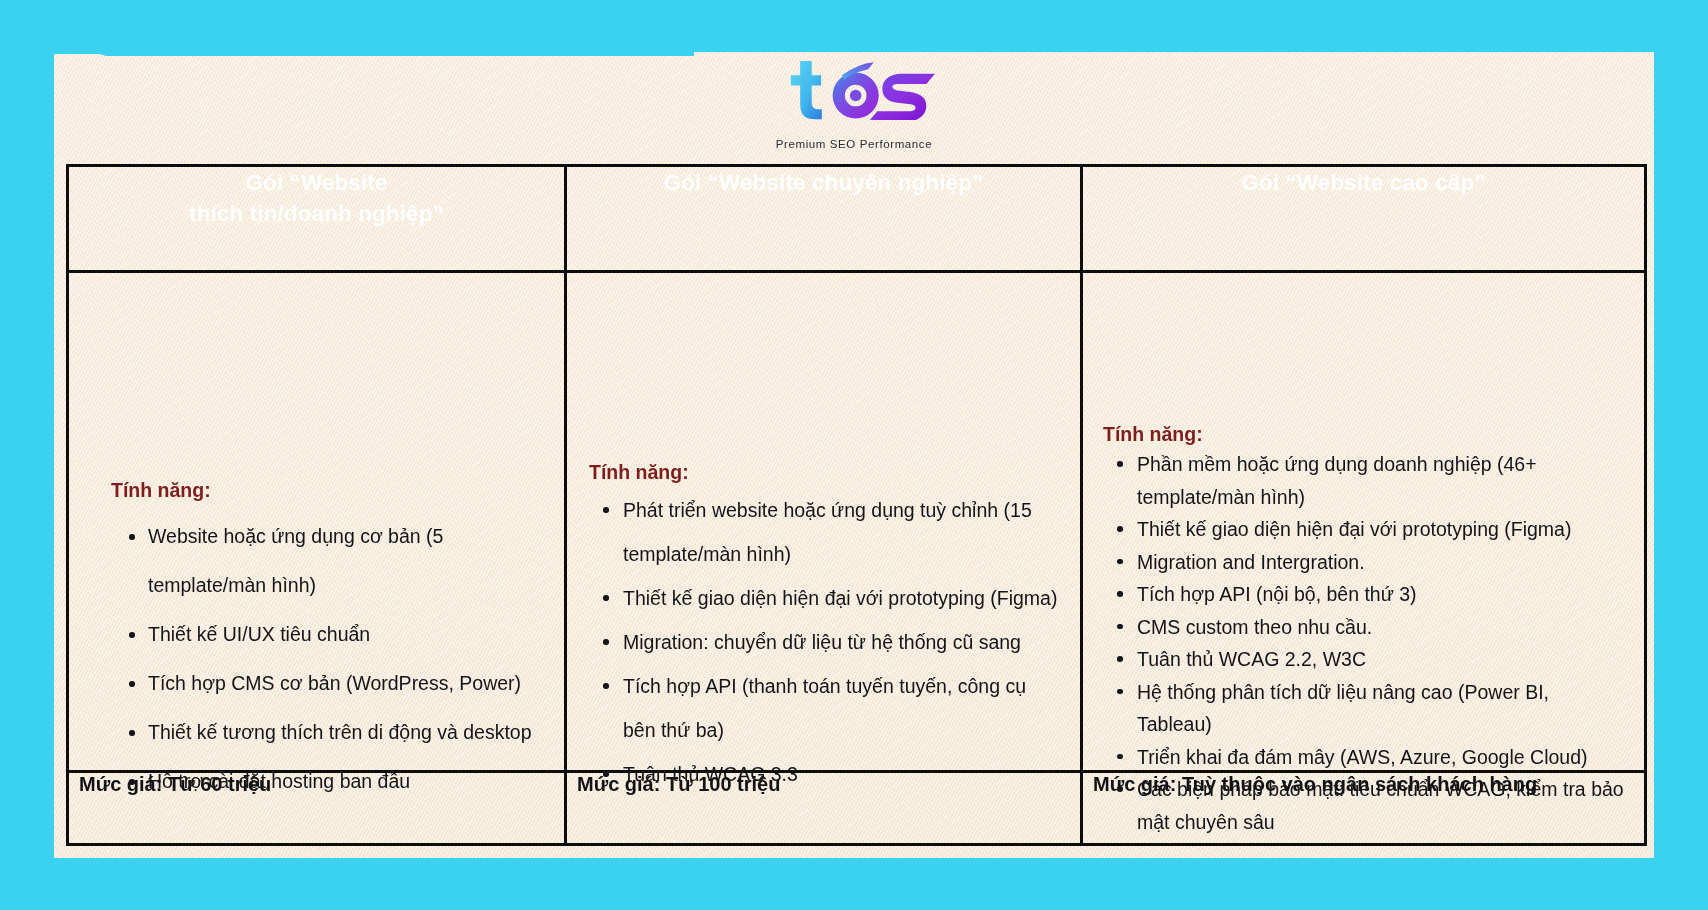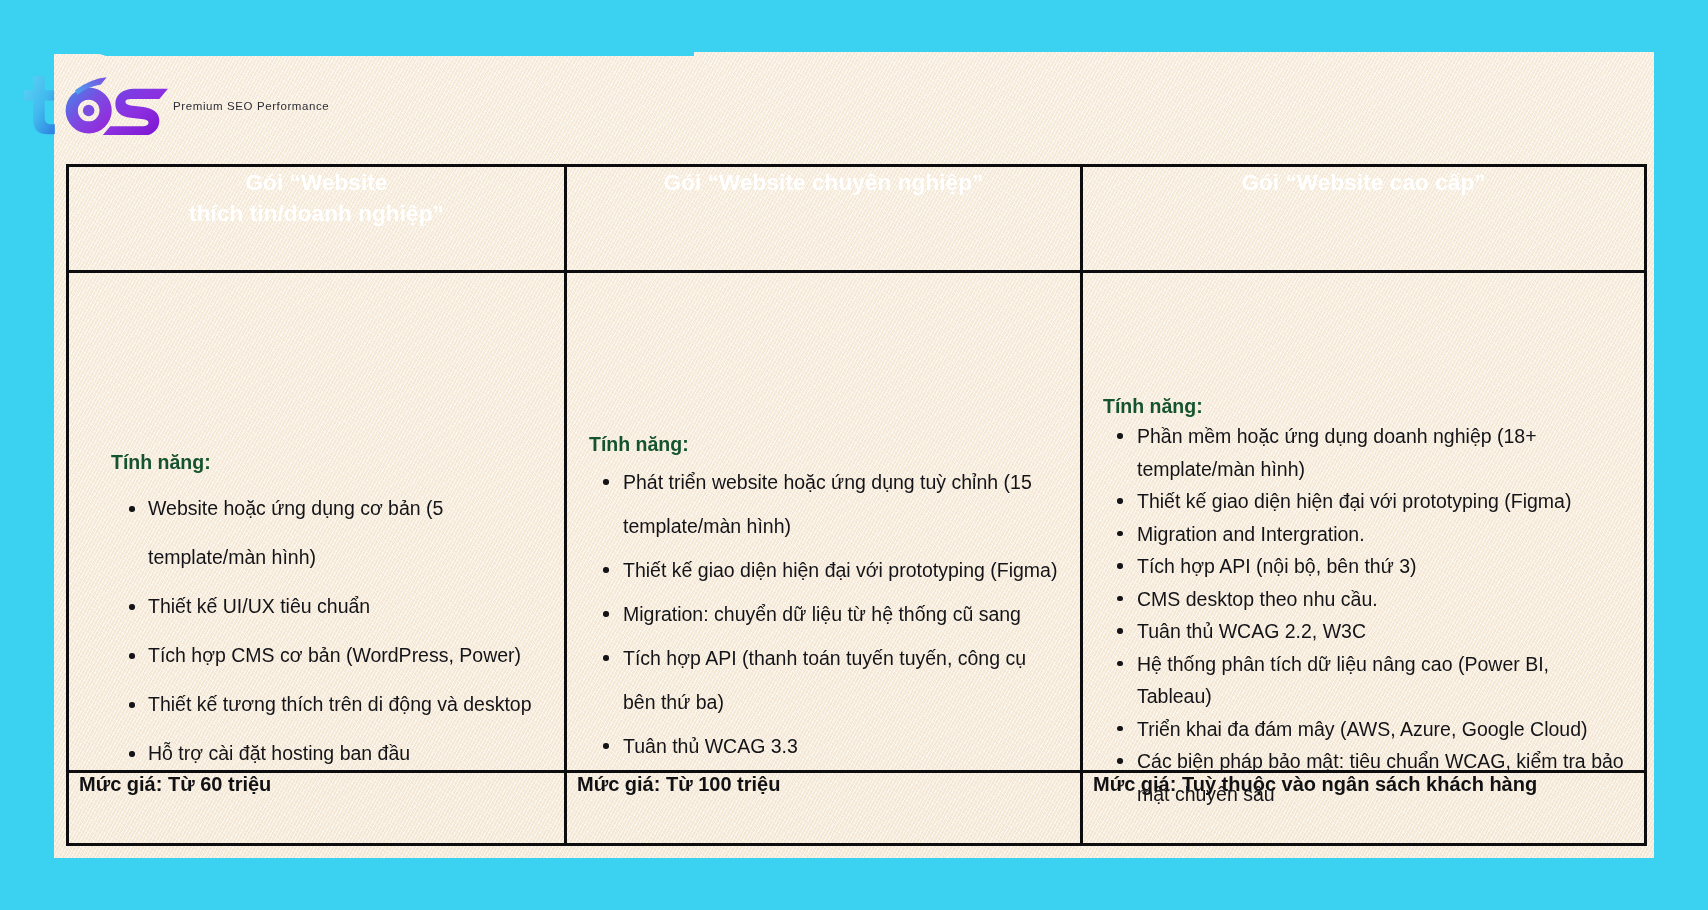--- a/index.html
+++ b/index.html
@@ -75,23 +75,23 @@
   }
 
   
   #logo-wrap {
     position: absolute;
     left: 0;
     top: 58px;
     width: 1708px;
     height: 92px;
     display: flex;
-    flex-direction: row;
+    flex-direction: column;
     align-items: center;
-    justify-content: flex-start;
+    justify-content: space-between;
     pointer-events: none;
   }
   #logo-mark { height: 62px; }
   #logo-tagline {
     margin-top: 3px;
     font-size: 11.5px;
     letter-spacing: 0.6px;
     color: #2c2c34;
     font-family: "Liberation Sans", sans-serif;
   }
@@ -141,22 +141,23 @@
     left: 0;
     right: 0;
   }
   td.col1 .feature-block { top: 178px; padding: 0 26px 0 24px; }
   td.col2 .feature-block { top: 160px; padding: 0 22px 0 20px; }
   td.col3 .feature-block { top: 122px; padding: 0 20px 0 20px; }
 
   .feature-title {
     font-size: 19.5px;
     font-weight: 700;
-    color: #14532d;
+    color: #7f1d1d;
     margin-bottom: 4px;
+    margin-top: 28px;
   }
   td.col1 .feature-title { margin-left: 18px; margin-bottom: 10px; }
   td.col2 .feature-title { margin-left: 2px; margin-bottom: 4px; }
   td.col3 .feature-title { margin-left: 0px; margin-bottom: 2px; }
 
   ul.feature-list {
     list-style: none;
     margin: 0;
     padding: 0;
   }
@@ -294,25 +295,25 @@
             <li>Migration: chuyển dữ liệu từ hệ thống cũ sang</li>
             <li>Tích hợp API (thanh toán tuyến tuyến, công cụ bên thứ ba)</li>
             <li>Tuân thủ WCAG 3.3</li>
           </ul>
         </div>
       </td>
       <td class="col3">
         <div class="feature-block">
           <div class="feature-title">Tính năng:</div>
           <ul class="feature-list">
-            <li>Phần mềm hoặc ứng dụng doanh nghiệp (18+ template/màn hình)</li>
+            <li>Phần mềm hoặc ứng dụng doanh nghiệp (46+ template/màn hình)</li>
             <li>Thiết kế giao diện hiện đại với prototyping (Figma)</li>
             <li>Migration and Intergration.</li>
             <li>Tích hợp API (nội bộ, bên thứ 3)</li>
-            <li>CMS desktop theo nhu cầu.</li>
+            <li>CMS custom theo nhu cầu.</li>
             <li>Tuân thủ WCAG 2.2, W3C</li>
             <li>Hệ thống phân tích dữ liệu nâng cao (Power BI, Tableau)</li>
             <li>Triển khai đa đám mây (AWS, Azure, Google Cloud)</li>
             <li>Các biện pháp bảo mật: tiêu chuẩn WCAG, kiểm tra bảo mật chuyên sâu</li>
           </ul>
         </div>
       </td>
     </tr>
     <tr class="price-row">
       <td>Mức giá: Từ 60 triệu</td>

